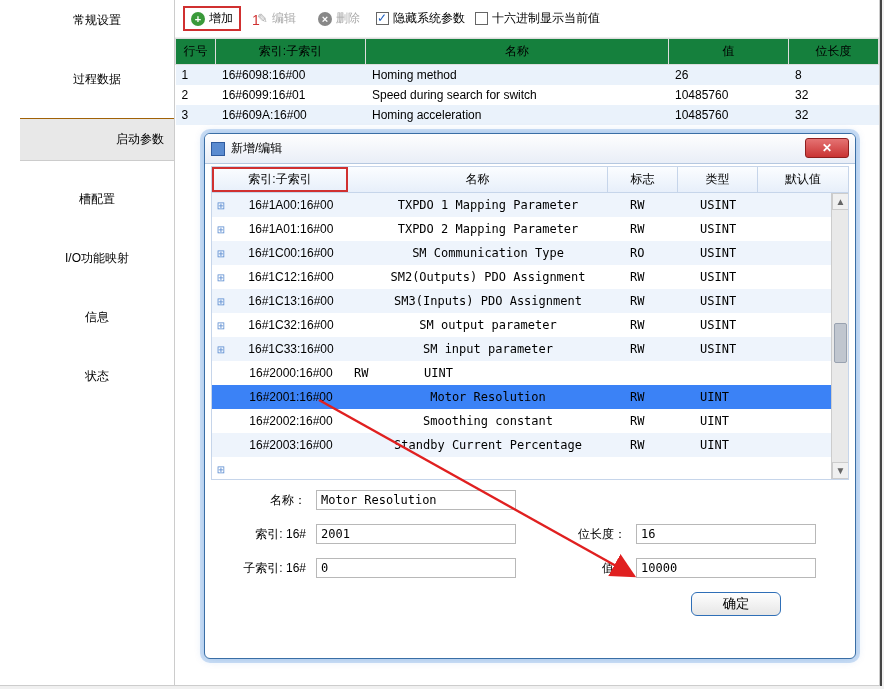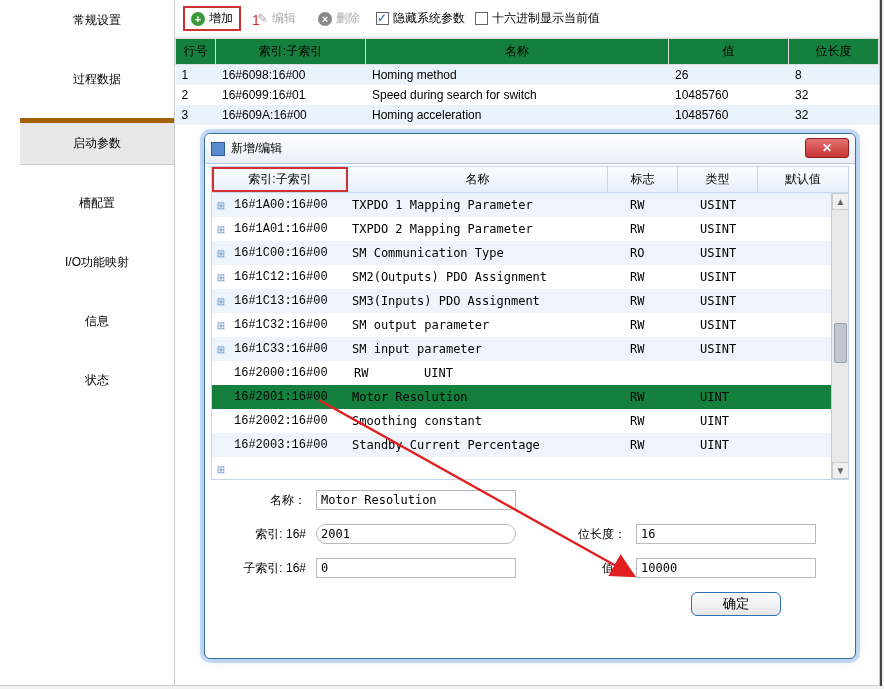--- a/index.html
+++ b/index.html
@@ -29,22 +29,23 @@
   }
   .sidebar-item {
     padding: 12px 10px;
     text-align: center;
     cursor: pointer;
     margin-bottom: 18px;
     margin-left: 20px;
   }
   .sidebar-item.active {
     background: #e8e8e8;
-    border-top: 5px solid #a16207;
+    border-top: 1px solid #a16207;
     border-bottom: 1px solid #ccc;
+    text-align: right;
   }
   .main {
     flex: 1;
     display: flex;
     flex-direction: column;
     position: relative;
   }
   .toolbar {
     padding: 6px 8px;
     display: flex;
@@ -184,24 +185,24 @@
   .gheader .gh-type { width: 80px; }
   .gheader .gh-def { width: 90px; border-right:none; }
   .grid-rows { max-height: 286px; overflow-y: auto; overflow-x:hidden; position:relative; }
   .grow {
     display: flex;
     align-items: center;
     height: 24px;
     background: #fff;
   }
   .grow.alt { background: #eef4fc; }
-  .grow.sel { background: #15803d; }
+  .grow.sel { background: #3b82f6; }
   .grow .gc-exp { width: 18px; text-align:center; color:#5a8bd0; font-size:10px; }
-  .grow .gc-idx { width: 118px; padding-left:4px; font-family: Liberation Mono, monospace; }
-  .grow .gc-name { flex:1; font-family: "SimSun", monospace; padding-left:4px; }
+  .grow .gc-idx { width: 118px; padding-left:4px; font-family: Liberation Sans, sans-serif; text-align: center; }
+  .grow .gc-name { flex:1; font-family: "SimSun", monospace; padding-left:4px;text-align:center; }
   .grow .gc-flag { width: 70px; font-family: "SimSun", monospace; text-align:left; padding-left:6px;}
   .grow .gc-type { width: 80px; font-family: "SimSun", monospace; padding-left:6px;}
   .grow .gc-def { width: 74px; }
   .scroll-thumb { position:absolute; right:0; top:0; width:17px; height:100%; background:#e9e9e9; border-left:1px solid #ccc;}
   .scroll-thumb .thumb { position:absolute; left:2px; top:130px; width:13px; height:40px; background:#c0c6cf; border-radius:2px; border:1px solid #99a2b0;}
   .scroll-thumb .arr { position:absolute; left:0; width:17px; height:17px; text-align:center; line-height:15px; color:#666; background:#f0f0f0; border:1px solid #ccc; font-size:10px;}
   .scroll-thumb .arr.up{ top:0;}
   .scroll-thumb .arr.dn{ bottom:0;}
 
   .form {
@@ -434,21 +435,21 @@
       </div>
     </div>
 
     <div class="form">
       <div class="frow">
         <span class="flabel">名称：</span>
         <input class="finput" style="width: 200px;" value="Motor Resolution">
       </div>
       <div class="frow">
         <span class="flabel">索引: 16#</span>
-        <input class="finput" style="width: 200px; border-radius: 10px;" value="2001">
+        <input class="finput" style="width: 200px;" value="2001">
         <span class="flabel" style="width:120px">位长度：</span>
         <input class="finput" style="width: 180px;" value="16">
       </div>
       <div class="frow">
         <span class="flabel">子索引: 16#</span>
         <input class="finput" style="width: 200px;" value="0">
         <span class="flabel" style="width:120px">值：</span>
         <input class="finput" style="width: 180px;" value="10000">
       </div>
       <button class="ok-btn"><span>确定</span></button>

